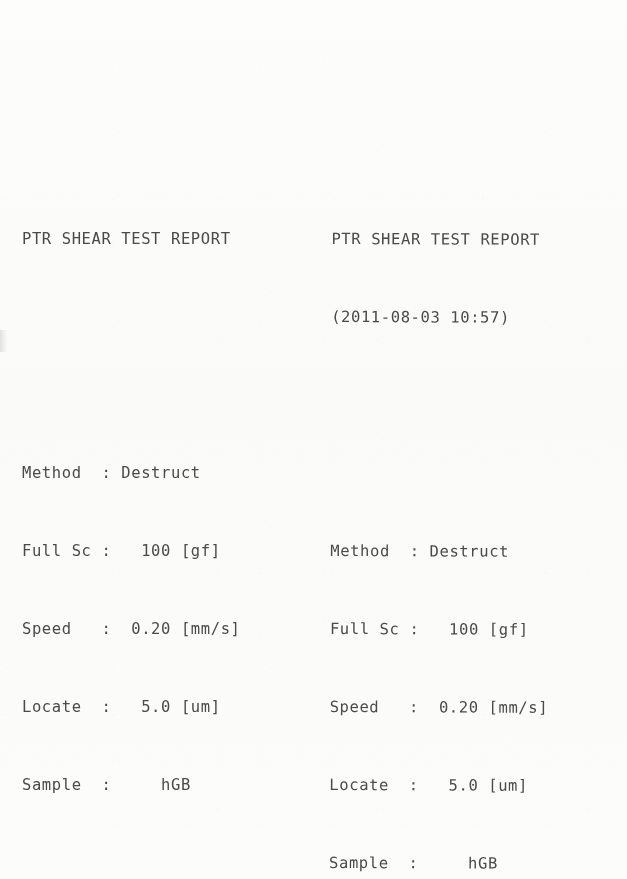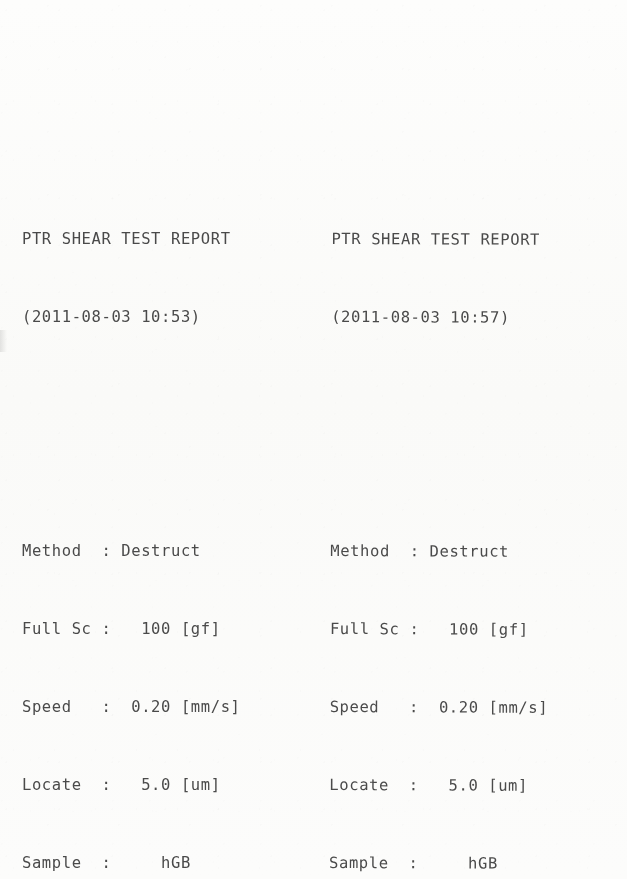--- a/index.html
+++ b/index.html
@@ -75,21 +75,20 @@
 
 <div id="paper"></div>
 <div id="noise"></div>
 <div id="edge-artifact"></div>
 
 <div class="report" id="report-left">
   <div class="inner">
 
     <div class="title-block">
       <div class="line">PTR SHEAR TEST REPORT</div>
-      <div class="line">(2011-08-03 10:53)</div>
     </div>
 
     <div class="params">
       <div class="line">Method  : Destruct</div>
       <div class="line">Full Sc :   100 [gf]</div>
       <div class="line">Speed   :  0.20 [mm/s]</div>
       <div class="line">Locate  :   5.0 [um]</div>
       <div class="line">Sample  :     hGB</div>
       
       

